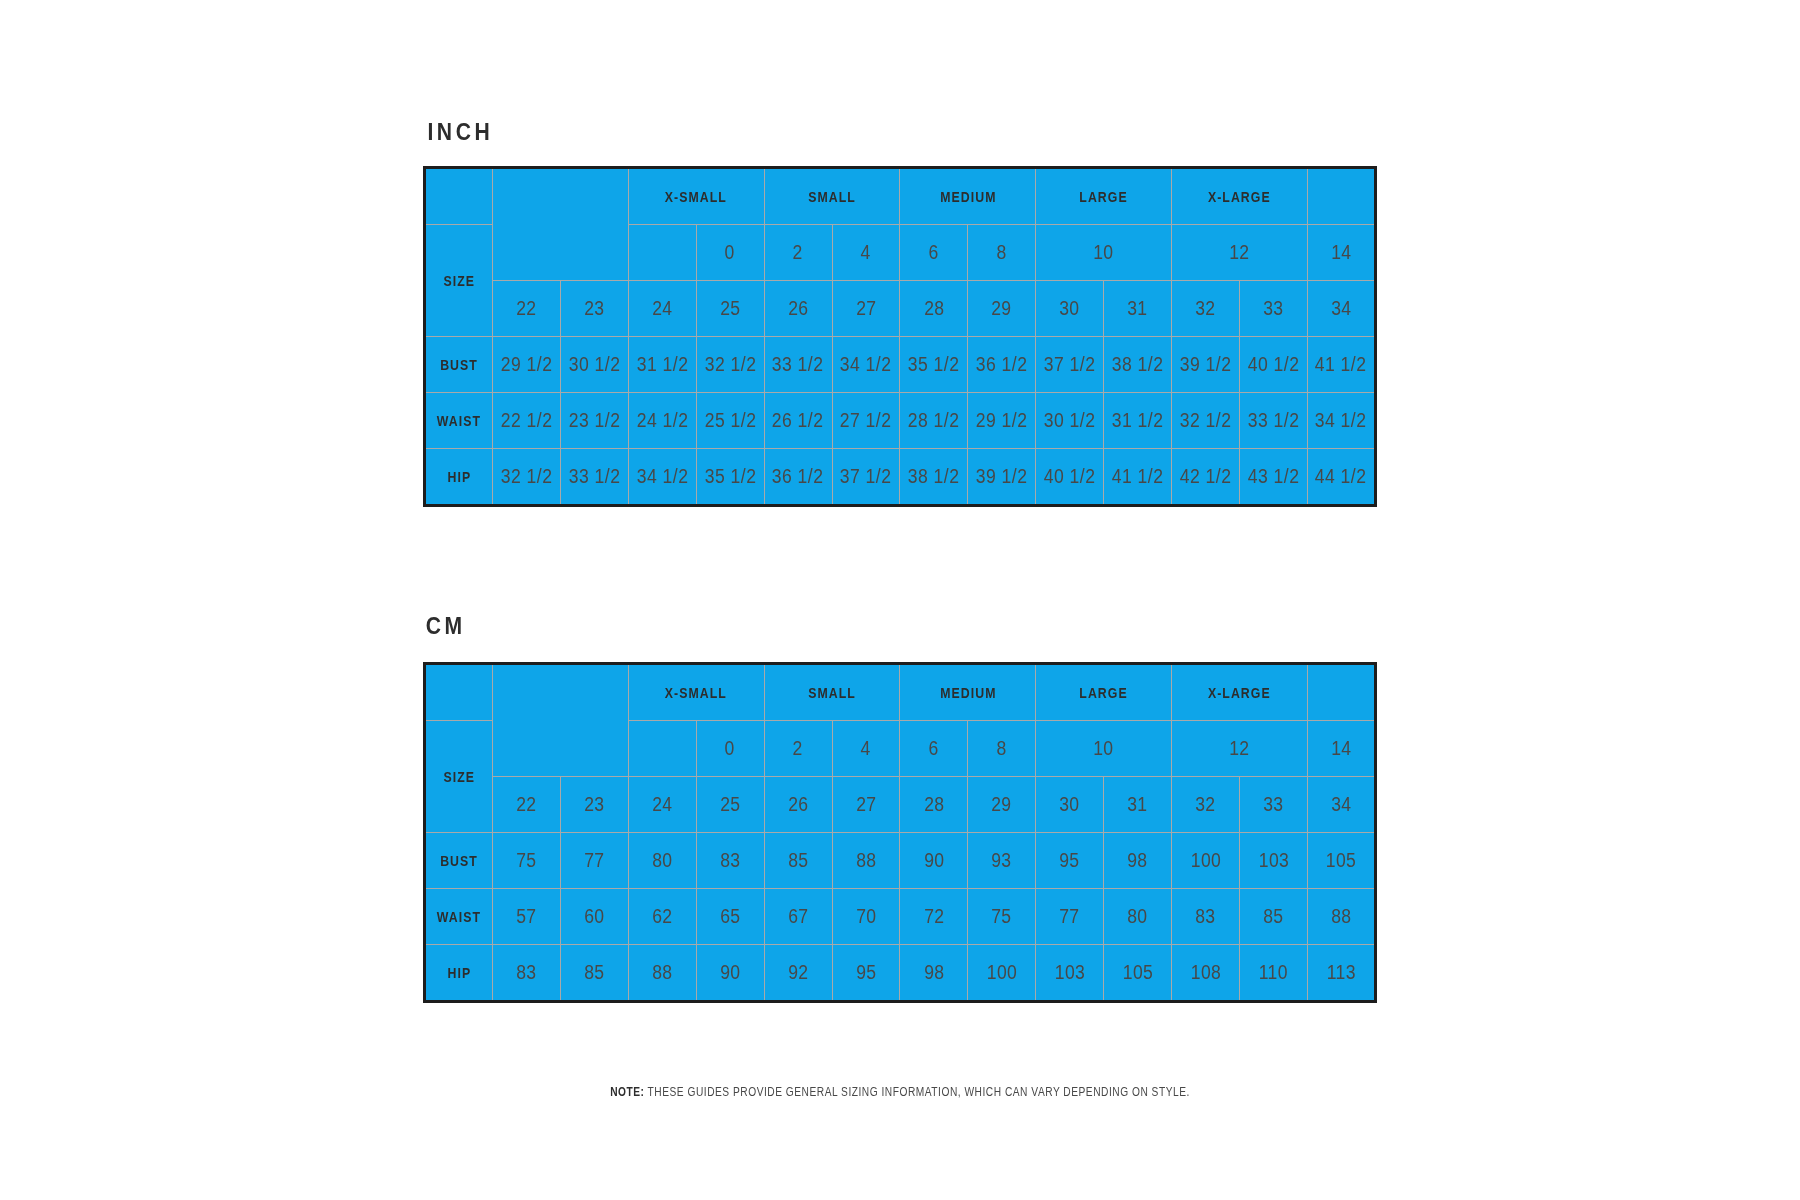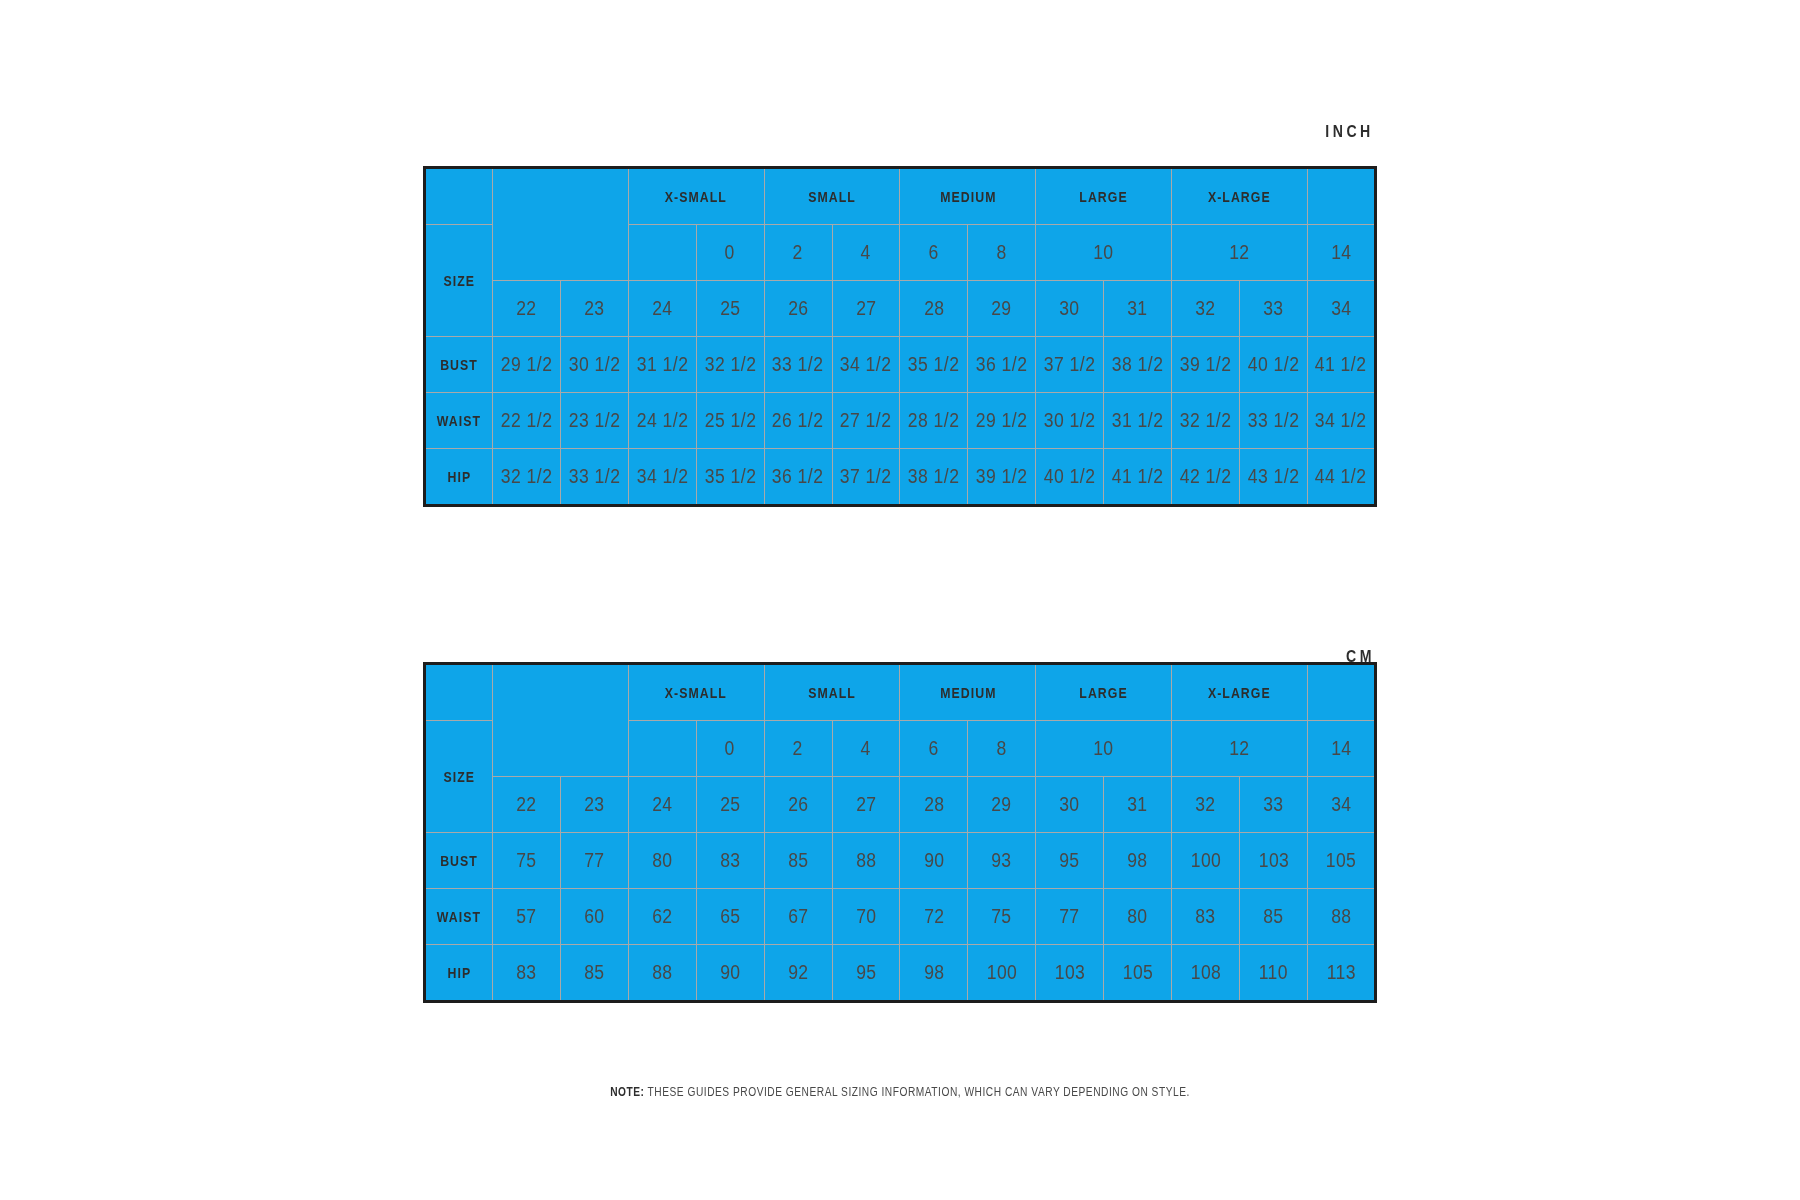--- a/index.html
+++ b/index.html
@@ -7,28 +7,28 @@
     width: 1800px; height: 1200px;
     background: var(--background, #ffffff);
     position: relative;
     font-family: "Liberation Sans", "DejaVu Sans", sans-serif;
     overflow: hidden;
   }
   .cnd { display: inline-block; white-space: nowrap; }
 
   .table-title {
     position: absolute; left: 423px; width: 954px;
-    text-align: right;
-    font-weight: 700; font-size: 16px; letter-spacing: 4px;
+    text-align: left;
+    font-weight: 700; font-size: 24px; letter-spacing: 4px;
     color: var(--label-text, #373737);
     line-height: 20px;
   }
   .table-title .cnd { transform: scaleX(0.88); }
   #inch-title { top: 122px; }
-  #cm-title   { top: 647px; }
+  #cm-title   { top: 616px; }
 
   table.size-table {
     position: absolute; left: 423px; width: 954px;
     border-collapse: collapse; table-layout: fixed;
     border: 3px solid var(--outer-border, #1d1d1d);
     background: #0ea5e9;
   }
   #inch-table { top: 166px; }
   #cm-table   { top: 662px; }
 

